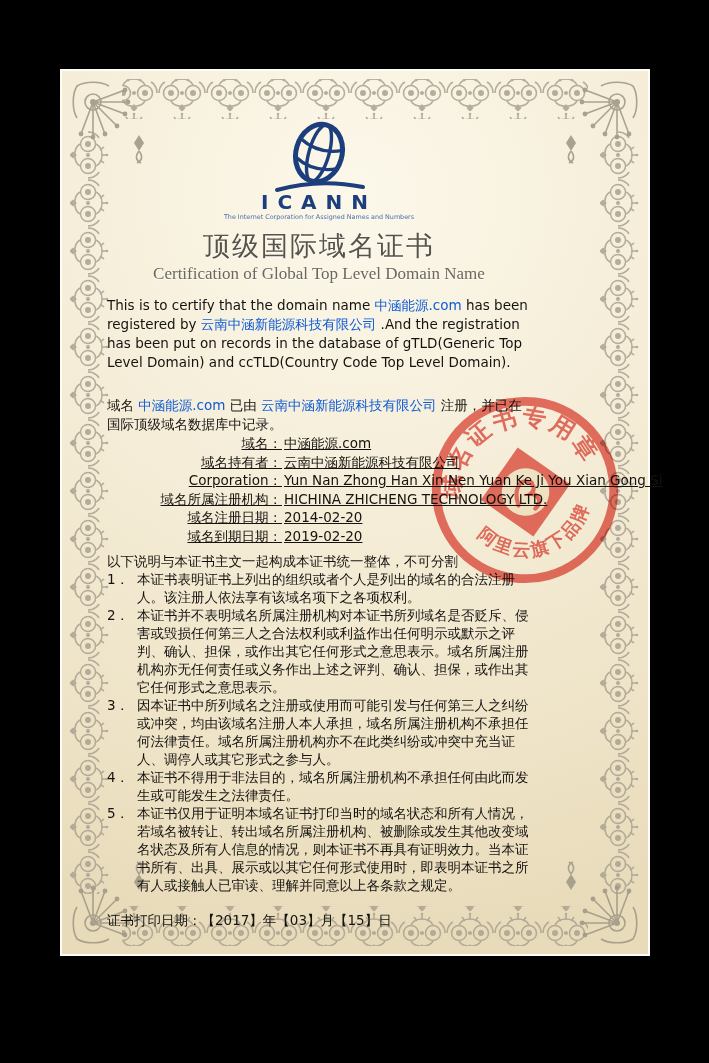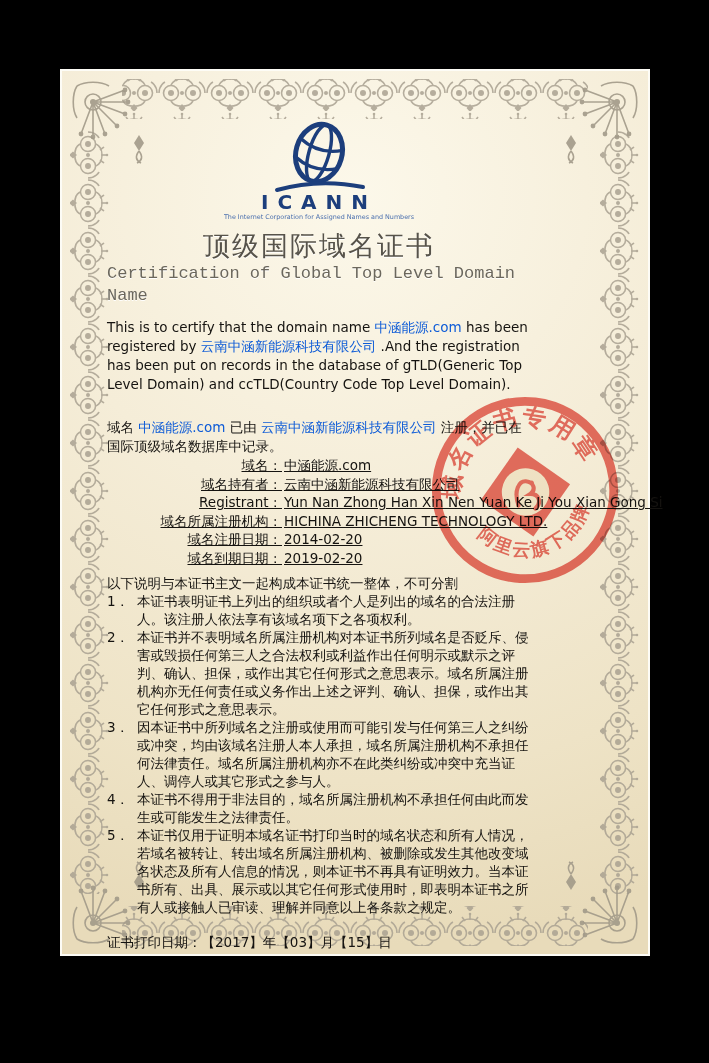--- a/index.html
+++ b/index.html
@@ -11,21 +11,21 @@
     position:absolute;left:60px;top:69px;width:586px;height:883px;
     border:2px solid #fdfcf6;box-sizing:content-box;
     background:radial-gradient(ellipse 130% 85% at 50% 14%, #fcf8ea 0%, #f5edd8 42%, #eee3c6 78%, #e8dbba 100%);
     padding:0;
   }
   .lace{position:absolute;left:0;top:0;width:586px;height:883px;pointer-events:none;}
   .content{position:absolute;left:0;top:0;width:514px;height:883px;padding:0 45px;box-sizing:border-box;color:#151310;}
   .logo-svg{display:block;margin:50px auto 0 auto;}
   .title{margin-top:6px;text-align:center;font-size:27px;font-weight:normal;letter-spacing:2px;
     color:#57534a;text-shadow:0 1px 0 rgba(255,255,255,.95);line-height:34px;}
-  .subtitle{text-align:left;font-family:Liberation Mono, monospace;font-size:17px;
+  .subtitle{text-align:center;font-family:Liberation Serif, serif;font-size:17px;
     color:#6b675c;text-shadow:0 1px 0 rgba(255,255,255,.95);line-height:22px;}
   .para{font-size:13.5px;line-height:19px;margin-top:11px;}
   .para.first{margin-top:24px;}
   .blue{color:#0d5bd7;}
   .details{font-size:13.5px;line-height:18.5px;text-decoration:underline;}
   .drow{display:flex;}
   .dlabel{width:175px;text-align:right;flex:0 0 auto;white-space:nowrap;}
   .dvalue{flex:1;padding-left:2px;white-space:nowrap;}
   .terms{margin-top:7px;font-size:13.5px;line-height:18px;}
   .term-item{display:flex;}
@@ -114,21 +114,21 @@
     <div class="details">
       <div class="drow">
         <span class="dlabel">域名：</span>
         <span class="dvalue">中涵能源.com</span>
       </div>
       <div class="drow">
         <span class="dlabel">域名持有者：</span>
         <span class="dvalue">云南中涵新能源科技有限公司</span>
       </div>
       <div class="drow">
-        <span class="dlabel">Registrant：</span>
+        <span class="dlabel">Corporation：</span>
         <span class="dvalue">Yun Nan Zhong Han Xin Nen Yuan Ke Ji You Xian Gong Si</span>
       </div>
       <div class="drow">
         <span class="dlabel">域名所属注册机构：</span>
         <span class="dvalue">HICHINA ZHICHENG TECHNOLOGY LTD.</span>
       </div>
       <div class="drow">
         <span class="dlabel">域名注册日期：</span>
         <span class="dvalue">2014-02-20</span>
       </div>

